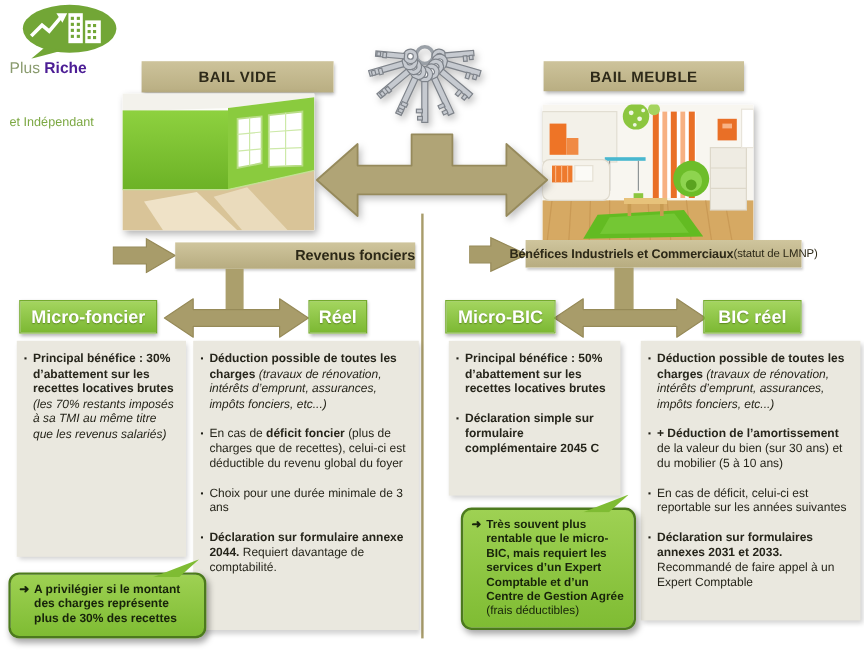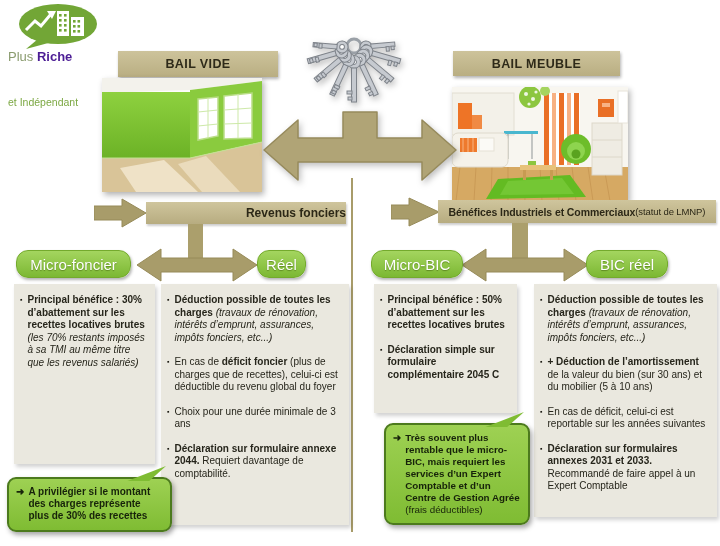--- a/index.html
+++ b/index.html
@@ -32,23 +32,23 @@
   .banner { position:absolute; background:linear-gradient(#cfc59d,#b7ac80);
     display:flex; align-items:center; color:#2c2817; box-shadow:1px 2px 2px rgba(0,0,0,.2);justify-content:flex-end; }
   .banner .bold { font-weight:bold; }
   .banner-left { font-size:12px; padding-left:16px; }
   .banner-right { font-size:10.5px; justify-content:center; white-space:nowrap; letter-spacing:-.1px; }
   .banner-right .norm { font-weight:normal; font-size:9.5px; }
   .stem { position:absolute; background:#ab9f6c; }
   .divider { position:absolute; background:#a89c6a; }
 
   
-  .green-btn { position:absolute; height:28px; border-radius:12px;
+  .green-btn { position:absolute; height:28px; border-radius:0;
     background:linear-gradient(#a4d55f,#7cb833); border:1px solid #74aa2d;
-    color:#fff; font-weight:400; font-size:15px;
+    color:#fff; font-weight:700; font-size:15px;
     display:flex; align-items:center; justify-content:center;
     text-shadow:0 1px 1px rgba(60,90,10,.55); box-shadow:1px 2px 3px rgba(0,0,0,.3); }
 
   
   .content-box { position:absolute; background:#eae8df; padding:10px 7px 6px 6px;
     box-shadow:2px 3px 4px rgba(0,0,0,.18); }
   .bullet { display:flex; gap:5px; margin-bottom:12px; color:#26251b;
     font-size:10px; line-height:1.25; }
   .bullet .marker { flex:0 0 auto; font-size:7px; padding-top:2px; color:#1d1c14; }
   .b { font-weight:bold; }
@@ -275,21 +275,21 @@
     <span class="bold">Revenus fonciers</span>
   </div>
   <div class="stem" style="left:188px;top:224px;width:15px;height:36px;"></div>
   <svg class="abs" style="left:135px;top:247px;" width="124" height="36" viewBox="0 0 124 36">
     <polygon points="2,18 26,2 26,11 98,11 98,2 122,18 98,34 98,25 26,25 26,34" fill="#a89c6a" stroke="#968a58" stroke-width="1" stroke-linejoin="round"></polygon>
   </svg>
 
   <svg class="abs" style="left:391px;top:197px;" width="50" height="30" viewBox="0 0 50 30">
     <polygon points="0,8 18,8 18,1 48,15 18,29 18,22 0,22" fill="#a89c6a" stroke="#968a58" stroke-width="1"></polygon>
   </svg>
-  <div class="banner banner-right" style="left:438px;top:200px;width:278px;height:23px;">
+  <div class="banner banner-right" style="left:438px;top:200px;width:230px;height:23px;">
     <span class="bold">Bénéfices Industriels  et Commerciaux</span>
       <span class="norm"> (statut de LMNP)</span>
   </div>
   <div class="stem" style="left:512px;top:223px;width:16px;height:37px;"></div>
   <svg class="abs" style="left:460px;top:247px;" width="130" height="36" viewBox="0 0 130 36">
     <polygon points="2,18 26,2 26,11 104,11 104,2 128,18 104,34 104,25 26,25 26,34" fill="#a89c6a" stroke="#968a58" stroke-width="1" stroke-linejoin="round"></polygon>
   </svg>
 
   <div class="green-btn" style="left:16px;top:250px;width:115px;">Micro-foncier</div>
   <div class="green-btn" style="left:257px;top:250px;width:49px;">Réel</div>

